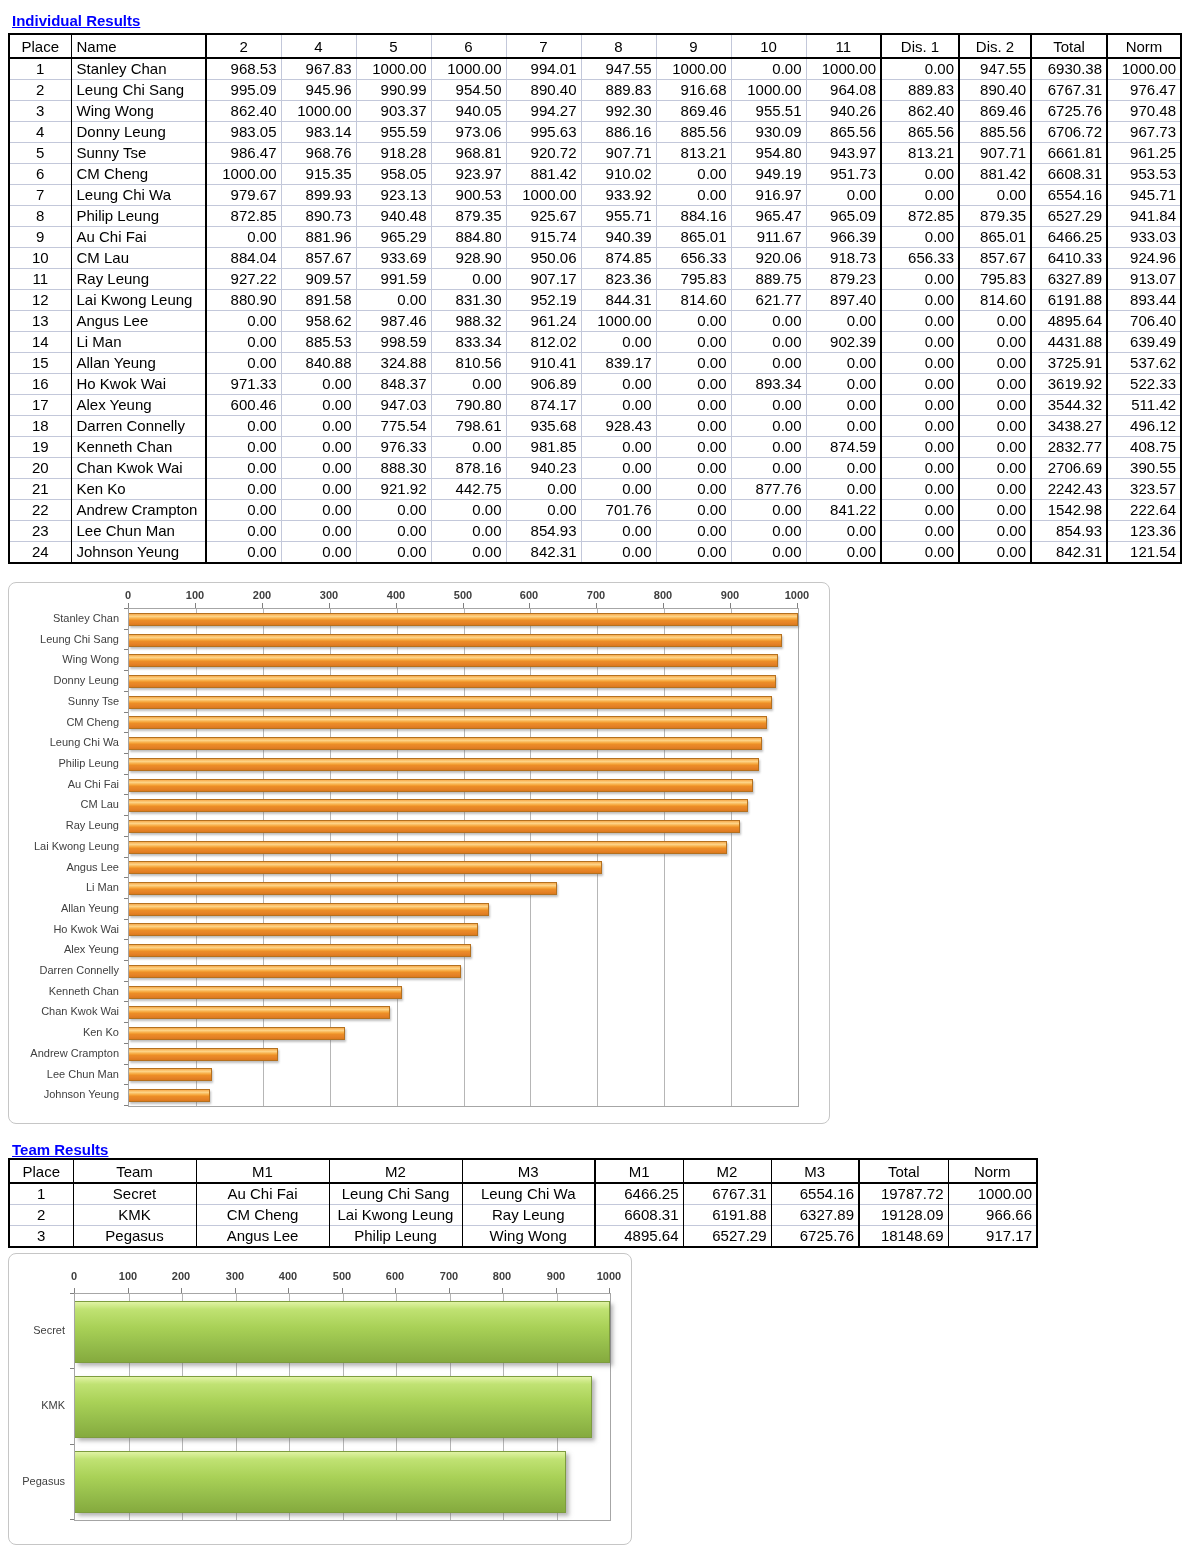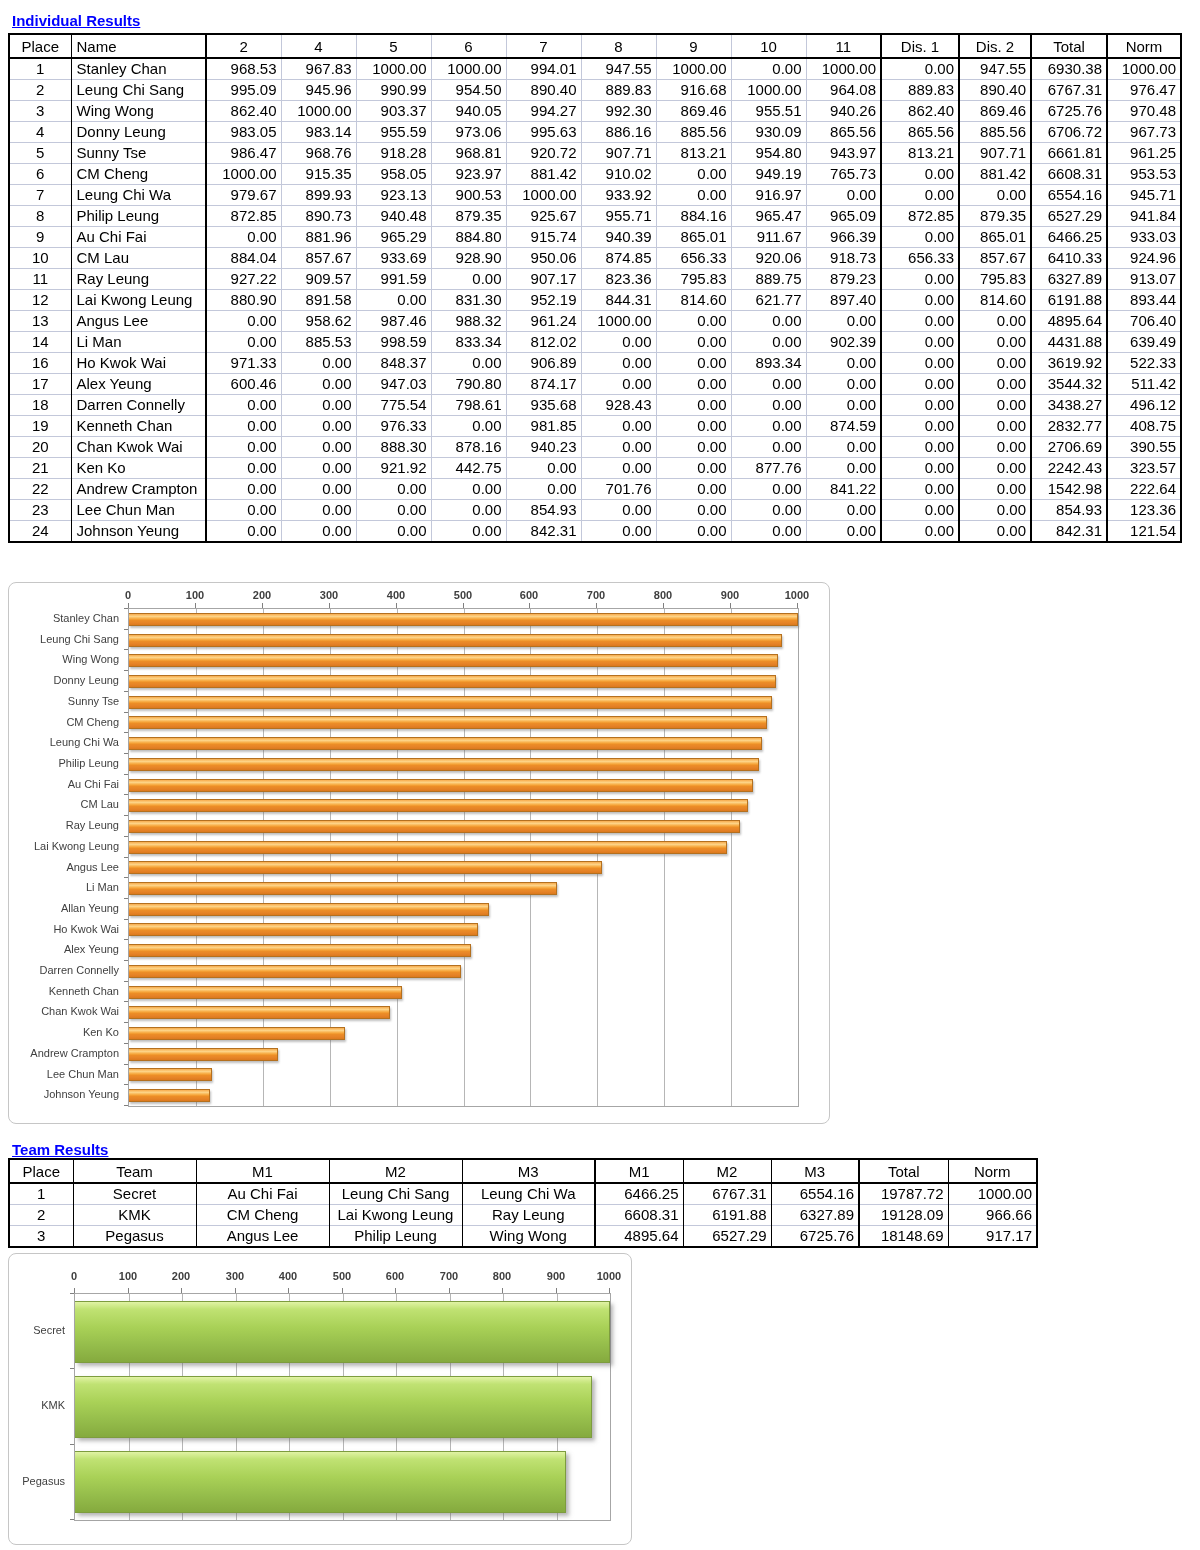--- a/index.html
+++ b/index.html
@@ -182,21 +182,21 @@
         <td class="ctr">6</td>
         <td class="lft bl1">CM Cheng</td>
         <td class="rgt bl2">1000.00</td>
         <td class="rgt">915.35</td>
         <td class="rgt">958.05</td>
         <td class="rgt">923.97</td>
         <td class="rgt">881.42</td>
         <td class="rgt">910.02</td>
         <td class="rgt">0.00</td>
         <td class="rgt">949.19</td>
-        <td class="rgt">765.73</td>
+        <td class="rgt">951.73</td>
         <td class="rgt bl2">0.00</td>
         <td class="rgt bl2">881.42</td>
         <td class="rgt bl2">6608.31</td>
         <td class="rgt bl2">953.53</td>
       </tr>
       <tr>
         <td class="ctr">7</td>
         <td class="lft bl1">Leung Chi Wa</td>
         <td class="rgt bl2">979.67</td>
         <td class="rgt">899.93</td>
@@ -323,20 +323,37 @@
         <td class="rgt">833.34</td>
         <td class="rgt">812.02</td>
         <td class="rgt">0.00</td>
         <td class="rgt">0.00</td>
         <td class="rgt">0.00</td>
         <td class="rgt">902.39</td>
         <td class="rgt bl2">0.00</td>
         <td class="rgt bl2">0.00</td>
         <td class="rgt bl2">4431.88</td>
         <td class="rgt bl2">639.49</td>
+      </tr>
+      <tr>
+        <td class="ctr">15</td>
+        <td class="lft bl1">Allan Yeung</td>
+        <td class="rgt bl2">0.00</td>
+        <td class="rgt">840.88</td>
+        <td class="rgt">324.88</td>
+        <td class="rgt">810.56</td>
+        <td class="rgt">910.41</td>
+        <td class="rgt">839.17</td>
+        <td class="rgt">0.00</td>
+        <td class="rgt">0.00</td>
+        <td class="rgt">0.00</td>
+        <td class="rgt bl2">0.00</td>
+        <td class="rgt bl2">0.00</td>
+        <td class="rgt bl2">3725.91</td>
+        <td class="rgt bl2">537.62</td>
       </tr>
       <tr>
         <td class="ctr">16</td>
         <td class="lft bl1">Ho Kwok Wai</td>
         <td class="rgt bl2">971.33</td>
         <td class="rgt">0.00</td>
         <td class="rgt">848.37</td>
         <td class="rgt">0.00</td>
         <td class="rgt">906.89</td>
         <td class="rgt">0.00</td>

